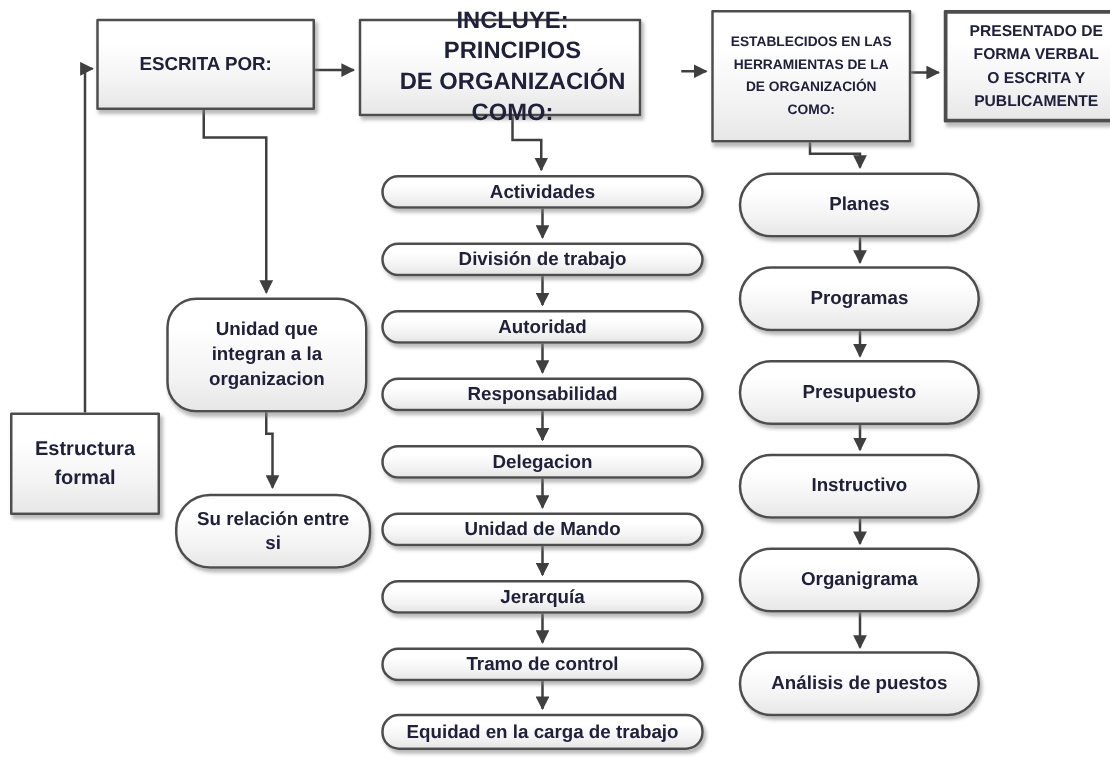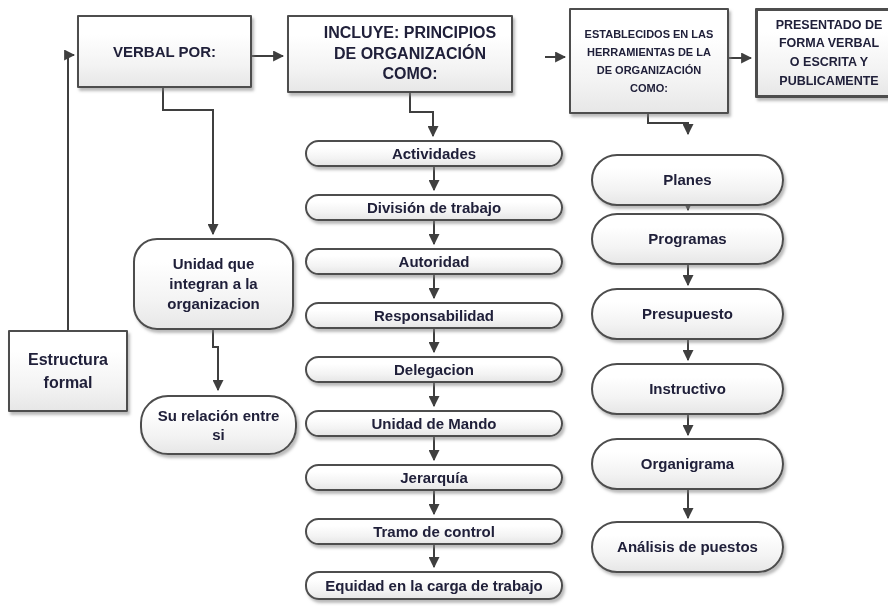--- a/index.html
+++ b/index.html
@@ -88,23 +88,23 @@
       <path d="M434,545 L434,567" marker-end="url(#arw)"></path>
 
       <path d="M688,190 L688,210" marker-end="url(#arw)"></path>
       <path d="M688,265 L688,285" marker-end="url(#arw)"></path>
       <path d="M688,340 L688,360" marker-end="url(#arw)"></path>
       <path d="M688,415 L688,435" marker-end="url(#arw)"></path>
       <path d="M688,490 L688,518" marker-end="url(#arw)"></path>
     </g>
   </svg>
 
-  <div class="node rect" style="left:77px; top:15px; width:175px; height:73px; font-size:15px;">VERBAL POR:</div>
+  <div class="node rect" style="left:77px; top:15px; width:175px; height:73px; font-size:15px;">ESCRITA POR:</div>
 
-  <div class="node rect" style="left:287px; top:15px; width:226px; height:78px; font-size:16px;padding-left:20px;">INCLUYE: PRINCIPIOS
+  <div class="node rect" style="left:287px; top:15px; width:226px; height:78px; font-size:19px;padding-left:20px;">INCLUYE: PRINCIPIOS
 DE ORGANIZACIÓN COMO:</div>
 
   <div class="node rect" style="left:569px; top:8px; width:160px; height:106px; font-size:11px; line-height:1.65;">ESTABLECIDOS EN LAS
 HERRAMIENTAS DE LA
 DE ORGANIZACIÓN
 COMO:</div>
 
   <div class="node rect" style="left:755px; top:8px; width:148px; height:90px; font-size:12.5px; border-width:3px; line-height:1.5;">PRESENTADO DE
 FORMA VERBAL
 O ESCRITA Y
@@ -123,20 +123,20 @@
   <div class="node pill-mid" style="top:140px;">Actividades</div>
   <div class="node pill-mid" style="top:194px;">División de trabajo</div>
   <div class="node pill-mid" style="top:248px;">Autoridad</div>
   <div class="node pill-mid" style="top:302px;">Responsabilidad</div>
   <div class="node pill-mid" style="top:356px;">Delegacion</div>
   <div class="node pill-mid" style="top:410px;">Unidad de Mando</div>
   <div class="node pill-mid" style="top:464px;">Jerarquía</div>
   <div class="node pill-mid" style="top:518px;">Tramo de control</div>
   <div class="node pill-mid" style="top:571px; height:29px;">Equidad en la carga de trabajo</div>
 
-  <div class="node pill-right" style="top:154px;">Planes</div>
+  <div class="node pill-right" style="top:138px;">Planes</div>
   <div class="node pill-right" style="top:213px;text-align:center;">Programas</div>
   <div class="node pill-right" style="top:288px;">Presupuesto</div>
   <div class="node pill-right" style="top:363px;">Instructivo</div>
   <div class="node pill-right" style="top:438px;">Organigrama</div>
   <div class="node pill-right" style="top:521px;">Análisis de puestos</div>
 
 </div>
 
 </body></html>

